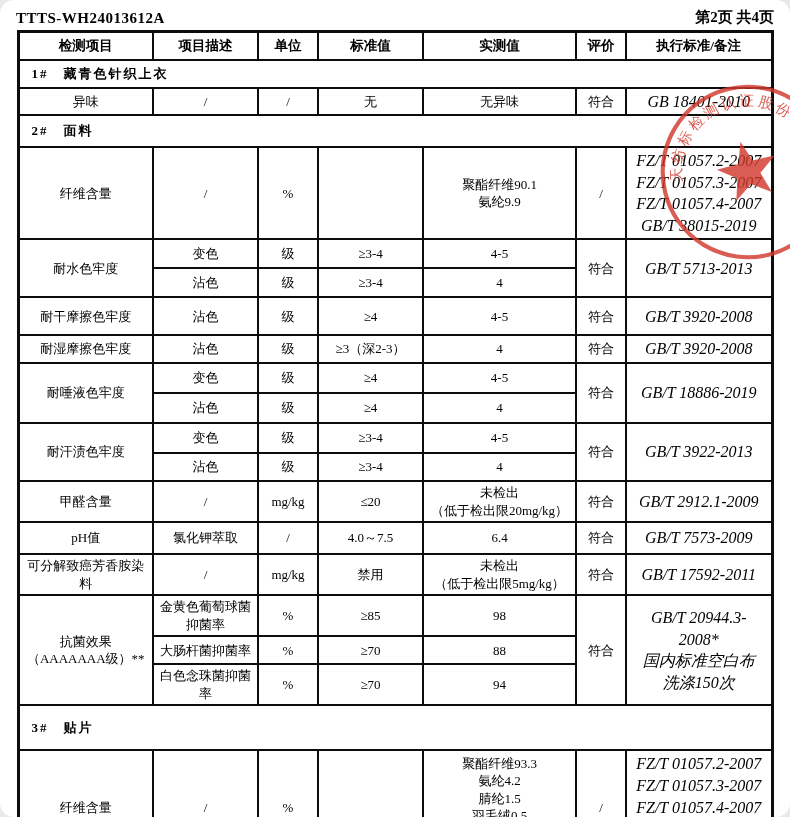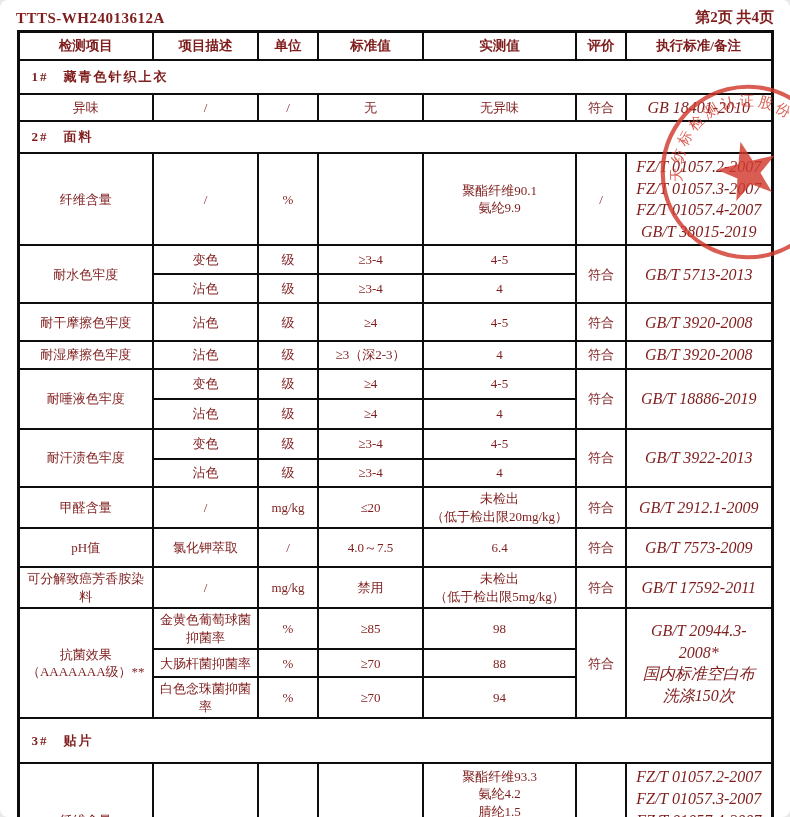--- a/index.html
+++ b/index.html
@@ -1,19 +1,19 @@
 <!DOCTYPE html>
 <html><head>
 <meta charset="utf-8">
 <style>
   html,body{margin:0;padding:0;background:#e9e9e9;}
   .page{
     width:790px;height:817px;margin:0 auto;background:#ffffff;
-    border-radius:8px;position:relative;overflow:hidden;
-    font-family:"Liberation Serif","DejaVu Serif",serif;color:#7f1d1d;
+    border-radius:14px;position:relative;overflow:hidden;
+    font-family:"Liberation Serif","DejaVu Serif",serif;color:#000000;
     box-sizing:border-box;
   }
   .topbar{
     display:flex;justify-content:space-between;align-items:flex-end;
     padding:8px 16px 3px 16px;font-weight:bold;font-size:15px;
   }
   .topbar .report-no{letter-spacing:0.5px;}
   table.report{
     border-collapse:collapse;width:754px;margin:0 auto;
     border:3px solid #0d0d0d;table-layout:fixed;
@@ -58,21 +58,21 @@
           <th>检测项目</th>
           <th>项目描述</th>
           <th>单位</th>
           <th>标准值</th>
           <th>实测值</th>
           <th>评价</th>
           <th>执行标准/备注</th>
         </tr>
       </thead>
     <tbody>
-        <tr class="section" style="height: 34px;">
+        <tr class="section" style="height: 28px;">
           <td colspan="7">1#　藏青色针织上衣</td>
         </tr>
         <tr style="height: 20px;">
           <td>异味</td>
           <td>/</td>
           <td>/</td>
           <td>无</td>
           <td>无异味</td>
           <td>符合</td>
           <td class="std">GB 18401-2010</td>
@@ -159,21 +159,21 @@
         <tr style="height: 35px;">
           <td>甲醛含量</td>
           <td>/</td>
           <td>mg/kg</td>
           <td>≤20</td>
           <td>未检出
 （低于检出限20mg/kg）</td>
           <td>符合</td>
           <td class="std">GB/T 2912.1-2009</td>
         </tr>
-        <tr style="height: 39px;">
+        <tr style="height: 32px;">
           <td>pH值</td>
           <td>氯化钾萃取</td>
           <td>/</td>
           <td>4.0～7.5</td>
           <td>6.4</td>
           <td>符合</td>
           <td class="std">GB/T 7573-2009</td>
         </tr>
         <tr style="height: 34px;">
           <td>可分解致癌芳香胺染料</td>

